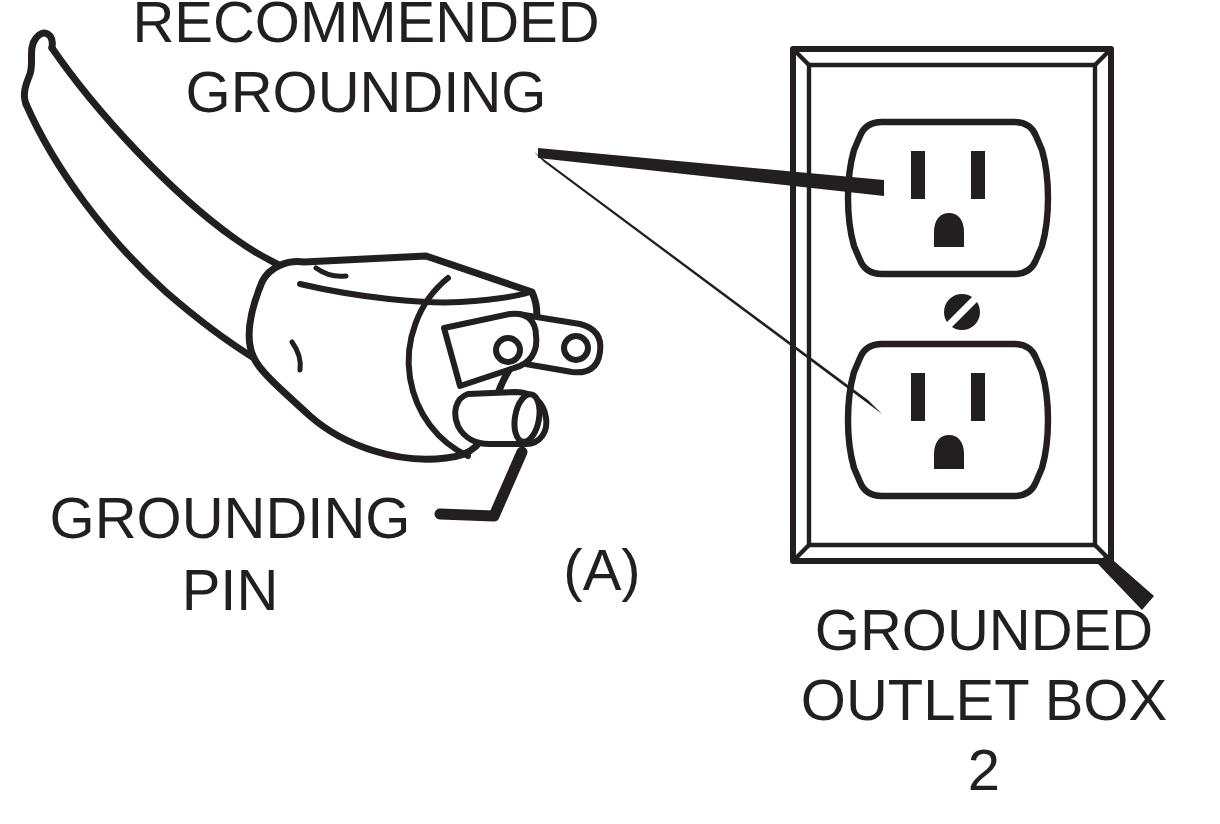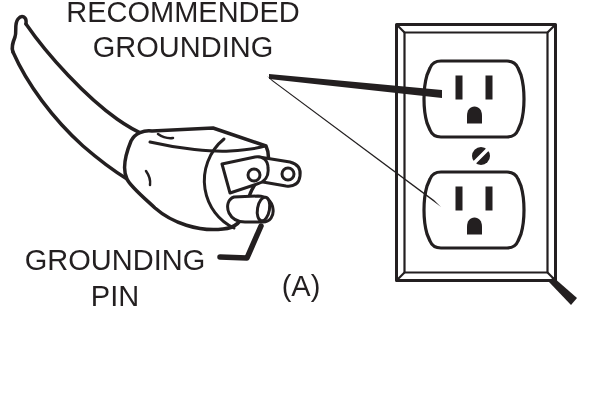--- a/index.html
+++ b/index.html
@@ -105,14 +105,19 @@
     <div>GROUNDING</div>
   </div>
 
   <div class="callout" id="pin-callout">
     <div>GROUNDING</div>
     <div>PIN</div>
   </div>
 
   <div class="callout" id="figure-marker">(A)</div>
 
+  <div class="callout" id="box-callout">
+    <div>GROUNDED</div>
+    <div>OUTLET BOX</div>
+    <div>2</div>
+  </div>
 
 </div>
 
 </body></html>

